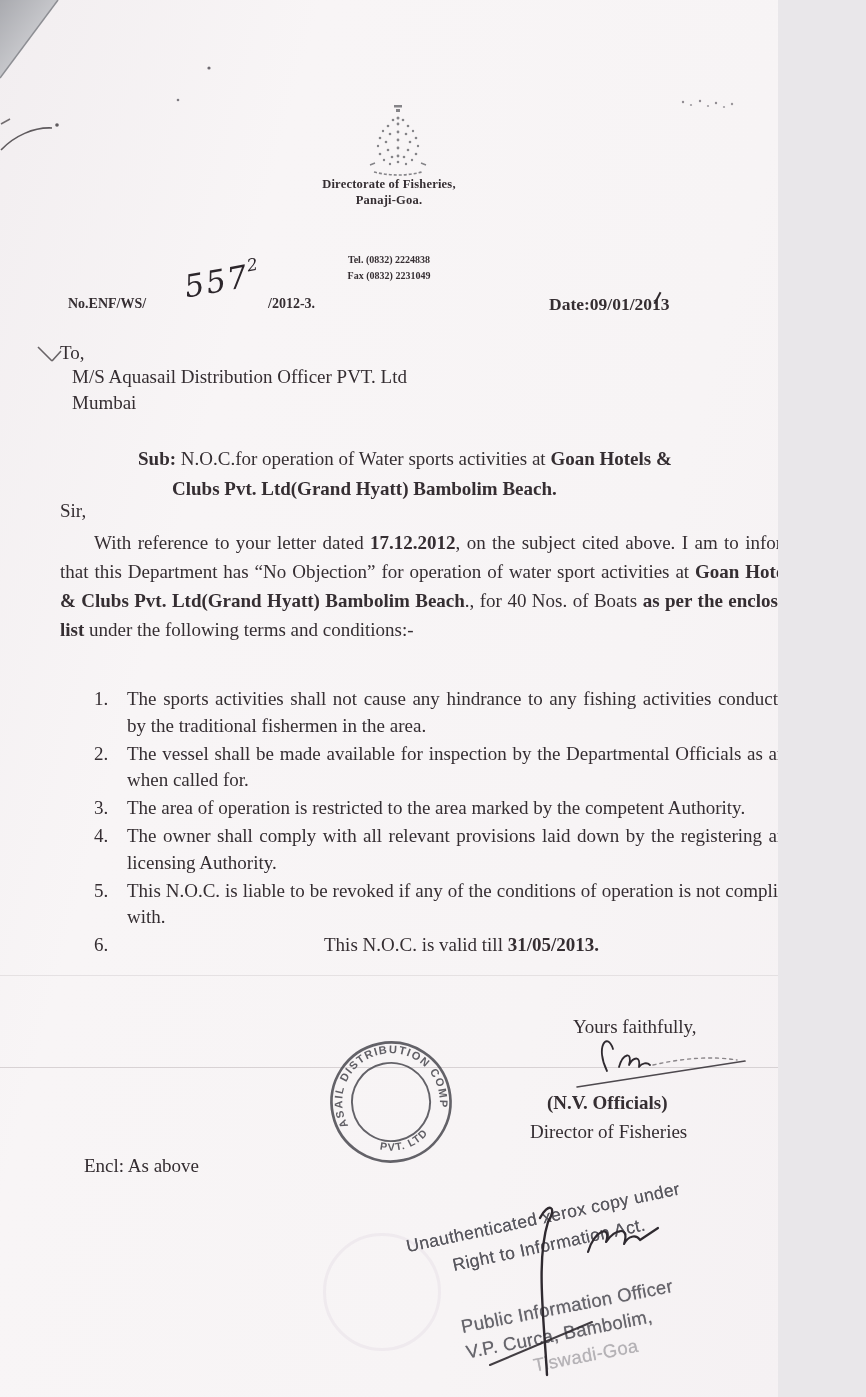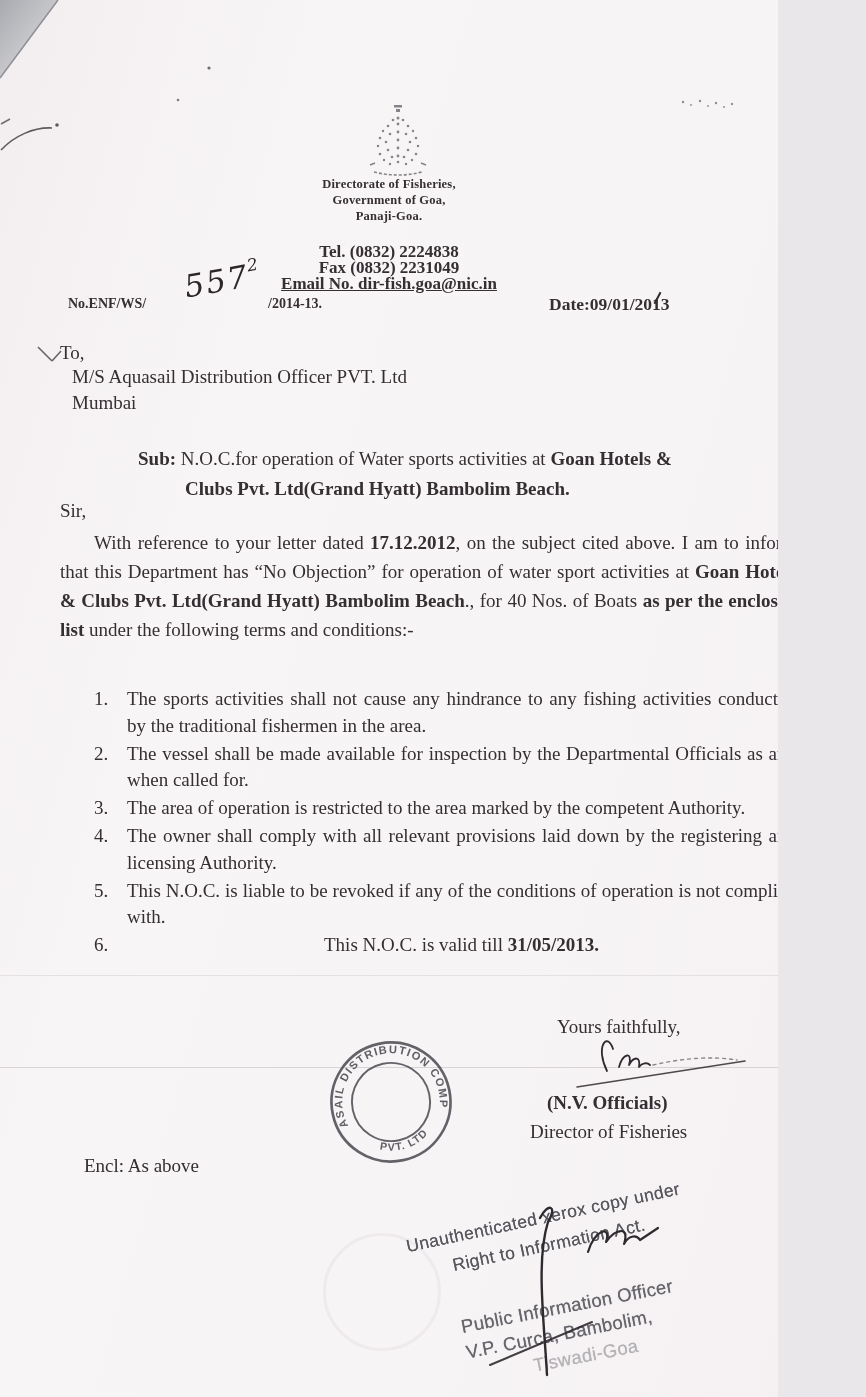--- a/index.html
+++ b/index.html
@@ -4,21 +4,21 @@
 <style>
   html,body{margin:0;padding:0;background:#e9e7ea;}
   .page{
     position:relative;width:778px;height:1397px;overflow:hidden;
     background:linear-gradient(105deg,#f2eef0 0%,#f8f5f6 28%,#f7f4f5 70%,#f5f1f3 100%);
     font-family:"Liberation Serif",serif;color:#352e32;
   }
   .abs{position:absolute;}
   .ctr{left:0;width:100%;text-align:center;}
   .org{top:176px;font-size:12.5px;line-height:16px;font-weight:700;letter-spacing:.2px;}
-  .contact{top:244px;font-size:17px;line-height:16px;font-weight:700;}
+  .contact{top:252px;font-size:10px;line-height:16px;font-weight:700;}
   .email{text-decoration:underline;}
   .b{font-weight:700;}
   .ref{font-size:14px;font-weight:700;}
   .hw{
     left:184px;top:262px;font-family:"DejaVu Serif",serif;font-style:italic;
     font-size:31px;color:#2c262b;transform:rotate(-10deg);letter-spacing:2px;
   }
   .hw sup{font-size:17px;position:relative;top:-4px;}
   .bodytext{font-size:19px;line-height:26px;}
   .para{font-size:19px;line-height:29px;text-align:justify;text-indent:34px;}
@@ -117,46 +117,44 @@
       <circle cx="24" cy="60" r="1.2"></circle>
         <circle cx="32" cy="58" r="1.3"></circle>
         <circle cx="40" cy="60" r="1.2"></circle>
     </g>
     <path d="M8,68 Q32,74 56,68" stroke="#5f5f64" stroke-width="1.6" fill="none" stroke-dasharray="3,2"></path>
     <path d="M4,61 l5,-2 M60,61 l-5,-2" stroke="#5f5f64" stroke-width="1.4"></path>
   </svg>
 
   <div class="abs ctr org">
     <div>Directorate of Fisheries,</div>
-    <div>Government of Goa,</div>
     <div>Panaji-Goa.</div>
   </div>
   <div class="abs ctr contact">
     <div>Tel. (0832) 2224838</div>
     <div>Fax (0832) 2231049</div>
-    <div class="email">Email No. dir-fish.goa@nic.in</div>
   </div>
 
   <span class="abs ref" style="left:68px;top:296px">No.ENF/WS/</span>
   <span class="abs hw"><span>557</span><sup>2</sup></span>
-  <span class="abs ref" style="left:268px;top:296px">/2014-13.</span>
+  <span class="abs ref" style="left:268px;top:296px">/2012-3.</span>
   <span class="abs ref" style="left:549px;top:294px;font-size:17.5px">Date:09/01/2013</span>
   <div class="abs strike"></div>
 
   <svg class="abs" style="left:36px;top:342px" width="28" height="26">
     <path d="M2,5 L16,19 M16,19 L25,9" stroke="#3a3438" stroke-width="1.6" fill="none" opacity=".75"></path>
   </svg>
 
   <div class="abs bodytext" style="left:60px;top:340px">To,</div>
   <div class="abs bodytext" style="left:72px;top:364px">M/S Aquasail Distribution Officer PVT. Ltd</div>
   <div class="abs bodytext" style="left:72px;top:390px">Mumbai</div>
 
   <div class="abs subj" style="left:138px;top:444px;width:640px">
     <div><span class="b">Sub:</span><span> N.O.C.for operation of Water sports activities at </span><span class="b">Goan Hotels &amp;</span></div>
-    <div class="b" style="margin-left:47px">Clubs Pvt. Ltd(Grand Hyatt) Bambolim Beach.</div>
+    <div class="b" style="margin-left:34px">Clubs Pvt. Ltd(Grand Hyatt) Bambolim Beach.</div>
   </div>
 
   <div class="abs bodytext" style="left:60px;top:498px">Sir,</div>
   <div class="abs para" style="left:60px;top:528px;width:737px"><span>With reference to your letter dated </span><span class="b">17.12.2012</span><span>, on the subject cited above. I am to inform that this Department has “No Objection” for operation of water sport activities at </span><span class="b">Goan Hotels &amp; Clubs Pvt. Ltd(Grand Hyatt) Bambolim Beach</span><span>., for 40 Nos. of Boats </span><span class="b">as per the enclosed list</span><span> under the following terms and conditions:-</span></div>
 
   <div class="abs list" style="left:94px;top:686px;width:702px">
     <div class="li">
         <span class="num">1.</span>
         <span class="txt">The sports activities shall not cause any hindrance to any fishing activities conducted by the traditional fishermen in the area.</span>
       </div>
@@ -178,21 +176,21 @@
       </div>
     <div class="li">
         <span class="num">6.</span>
         <span class="txt" style="text-align:center"><span>This N.O.C. is valid till </span><span class="b">31/05/2013.</span></span>
       </div>
   </div>
 
   <div class="abs faintline" style="top:975px;opacity:.45"></div>
   <div class="abs faintline" style="top:1067px;opacity:.8"></div>
 
-  <div class="abs bodytext" style="left:557px;top:1014px">Yours faithfully,</div>
+  <div class="abs bodytext" style="left:573px;top:1014px">Yours faithfully,</div>
   <div class="abs bodytext b" style="left:547px;top:1090px">(N.V. Officials)</div>
   <div class="abs bodytext" style="left:530px;top:1119px">Director of Fisheries</div>
   <div class="abs bodytext" style="left:84px;top:1153px">Encl: As above</div>
 
   <svg class="abs sig" style="left:565px;top:1025px" width="200" height="75">
     <path d="M42,46 C30,22 42,6 48,24" stroke-width="1.8"></path>
     <path d="M54,42 C58,28 68,26 64,40 C68,32 76,30 74,42 C77,38 82,37 85,40" stroke-width="1.8"></path>
     <path d="M88,40 C118,33 148,31 172,35" stroke-width="1.4" stroke-dasharray="3,4" opacity=".55"></path>
     <path d="M12,62 L180,36" stroke-width="1.6" opacity=".85"></path>
   </svg>

